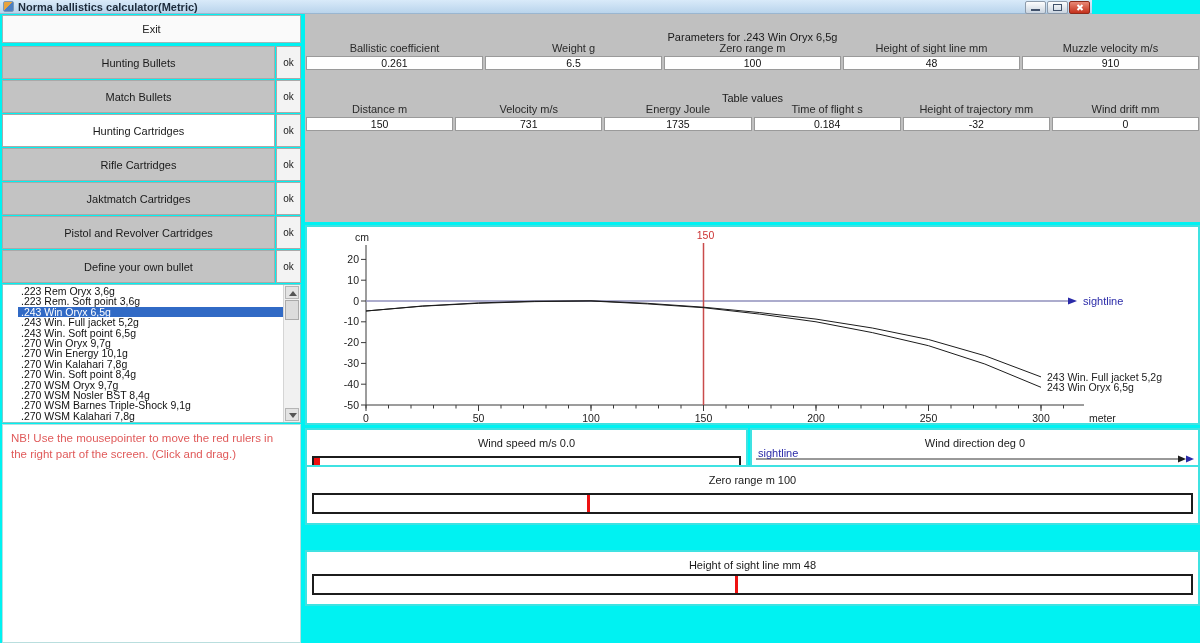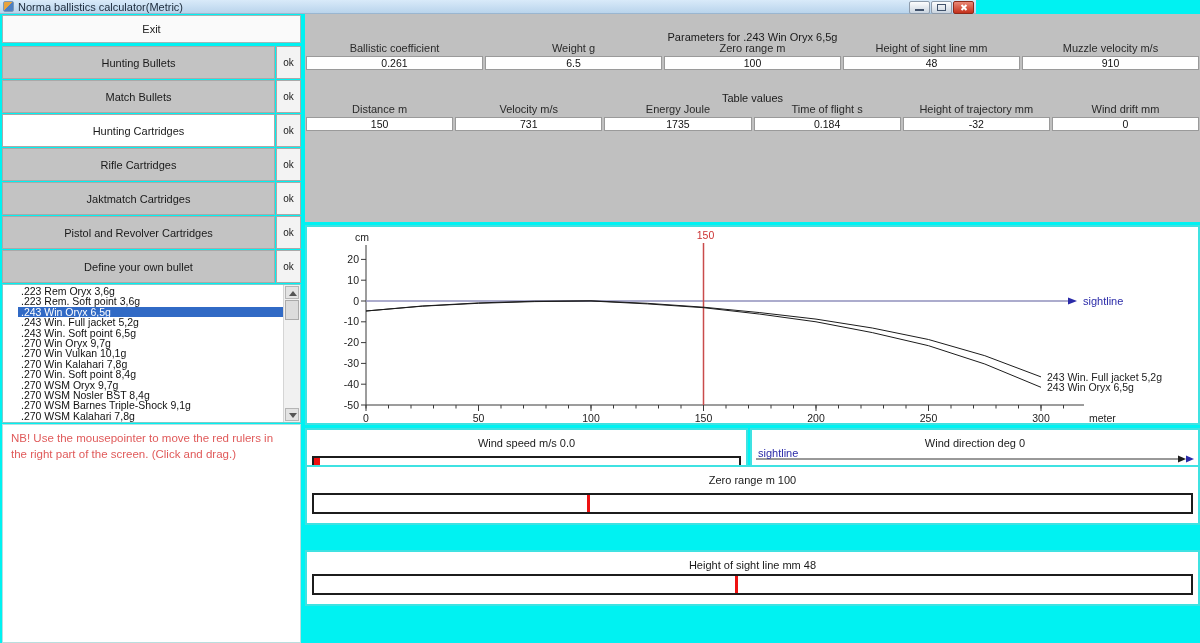--- a/index.html
+++ b/index.html
@@ -1,22 +1,22 @@
 <!DOCTYPE html>
 <html><head>
 <meta charset="utf-8">
 <style>
   html,body{margin:0;padding:0;}
   body{font-family:"Liberation Sans",sans-serif;}
   #app{position:relative;width:1200px;height:643px;background:var(--cyan,#00f2f2);overflow:hidden;}
 
   
-  #titlebar{position:absolute;left:0;top:0;width:976px;height:14px;
+  #titlebar{position:absolute;left:0;top:0;width:1092px;height:14px;
     background:linear-gradient(#d9eaf9,#b9d4ec);border-bottom:1px solid #9ab6d0;
-    display:flex;align-items:center;gap:4px;padding:0 3px;box-sizing:border-box;}
+    display:flex;align-items:center;gap:4px;padding:0 3px;box-sizing:border-box;font-weight:bold;}
   #app-icon{width:9px;height:9px;border-radius:2px;
     background:linear-gradient(135deg,#e8a33d 0%,#e8a33d 45%,#4d7fc0 45%,#4d7fc0 100%);
     border:1px solid #7a99b8;}
   #win-title{font-size:11px;color:#1c2a3a;line-height:12px;white-space:nowrap;}
   #win-btns{position:absolute;right:2px;top:1px;display:flex;gap:1px;}
   .winbtn{width:19px;height:11px;border-radius:2px;border:1px solid #8d9bab;
     background:linear-gradient(#fdfdfd,#c9d4e0);position:relative;cursor:default;}
   .winbtn.close{background:linear-gradient(#e98876,#c4301b);border-color:#8d2a1a;}
   .winbtn.min::after{content:"";position:absolute;left:5px;right:5px;bottom:2px;height:2px;background:#41526b;}
   .winbtn.max::after{content:"";position:absolute;left:5px;right:5px;top:2px;bottom:2px;border:1px solid #41526b;}
@@ -124,21 +124,21 @@
         </div>
       </div>
     <div id="listbox">
       <div id="list-items">
           <div class="list-item">.223 Rem Oryx 3,6g</div>
           <div class="list-item">.223 Rem. Soft point 3,6g</div>
           <div class="list-item sel">.243 Win Oryx 6,5g</div>
           <div class="list-item">.243 Win. Full jacket 5,2g</div>
           <div class="list-item">.243 Win. Soft point 6,5g</div>
           <div class="list-item">.270 Win Oryx 9,7g</div>
-          <div class="list-item">.270 Win Vulkan 10,1g</div>
+          <div class="list-item">.270 Win Energy 10,1g</div>
           <div class="list-item">.270 Win Kalahari 7,8g</div>
           <div class="list-item">.270 Win. Soft point 8,4g</div>
           <div class="list-item">.270 WSM Oryx 9,7g</div>
           <div class="list-item">.270 WSM Nosler BST 8,4g</div>
           <div class="list-item">.270 WSM Barnes Triple-Shock 9,1g</div>
           <div class="list-item">.270 WSM Kalahari 7,8g</div>
         </div>
       <div id="list-scroll">
         <div class="scroll-btn up"></div>
         <div id="scroll-thumb"></div>

